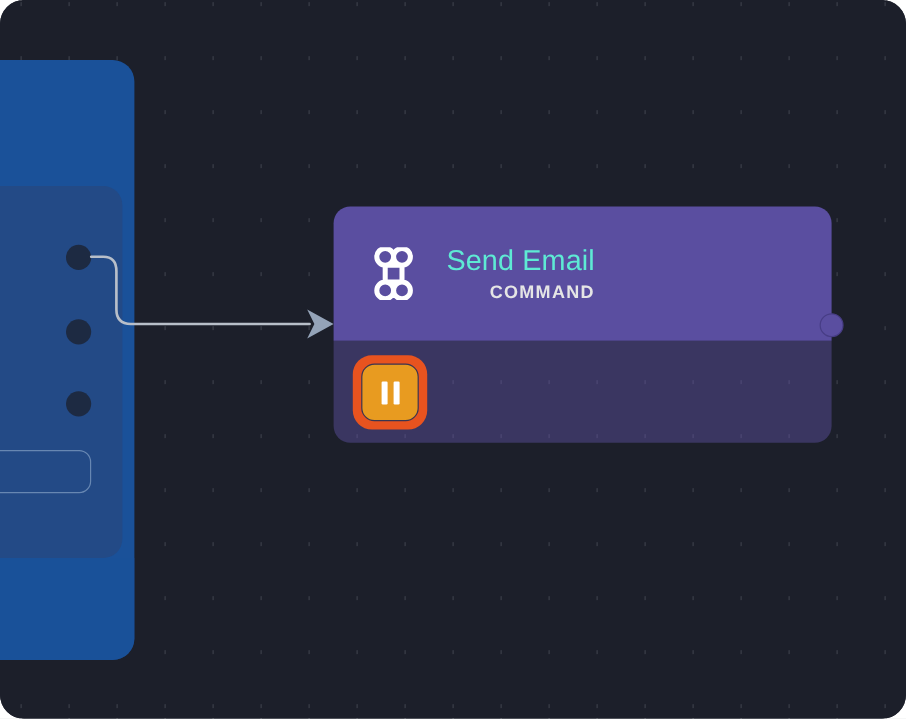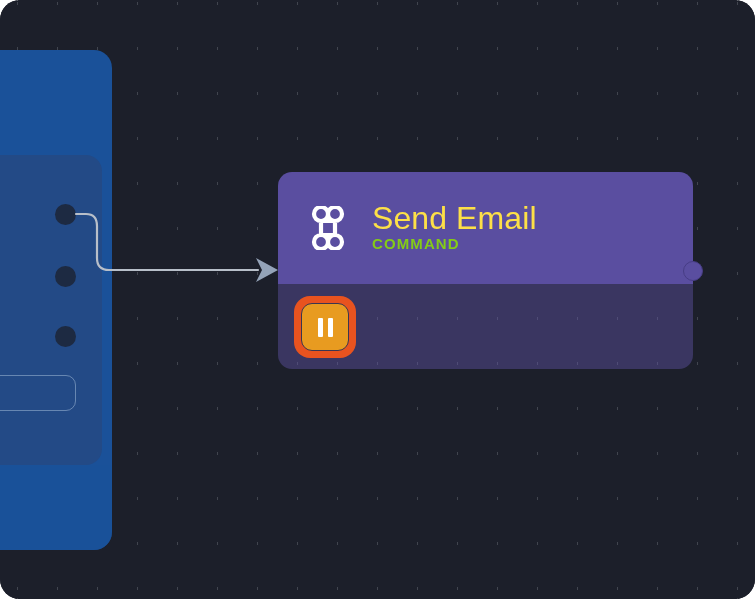--- a/index.html
+++ b/index.html
@@ -146,32 +146,33 @@
     margin-right: 22px;
     flex: 0 0 auto;
   }
   .card-titles {
     display: flex;
     flex-direction: column;
     justify-content: center;
     gap: 3px;
   }
   .card-title {
-    color: #fde047;
-    font-size: 32px;
+    color: #5eead4;
+    font-size: 24px;
     font-weight: 400;
     line-height: 28px;
     letter-spacing: 0.1px;
   }
   .card-subtitle {
-    color: #84cc16;
+    color: #e5e5e5;
     font-size: 15px;
     font-weight: 700;
     letter-spacing: 1.1px;
     line-height: 18px;
+    text-align: right;
   }
   .out-connector {
     position: absolute;
     right: -10px;
     top: 89px;
     width: 20px;
     height: 20px;
     border-radius: 50%;
     background: #5a4ea0;
     border: 1.6px solid #473d85;

